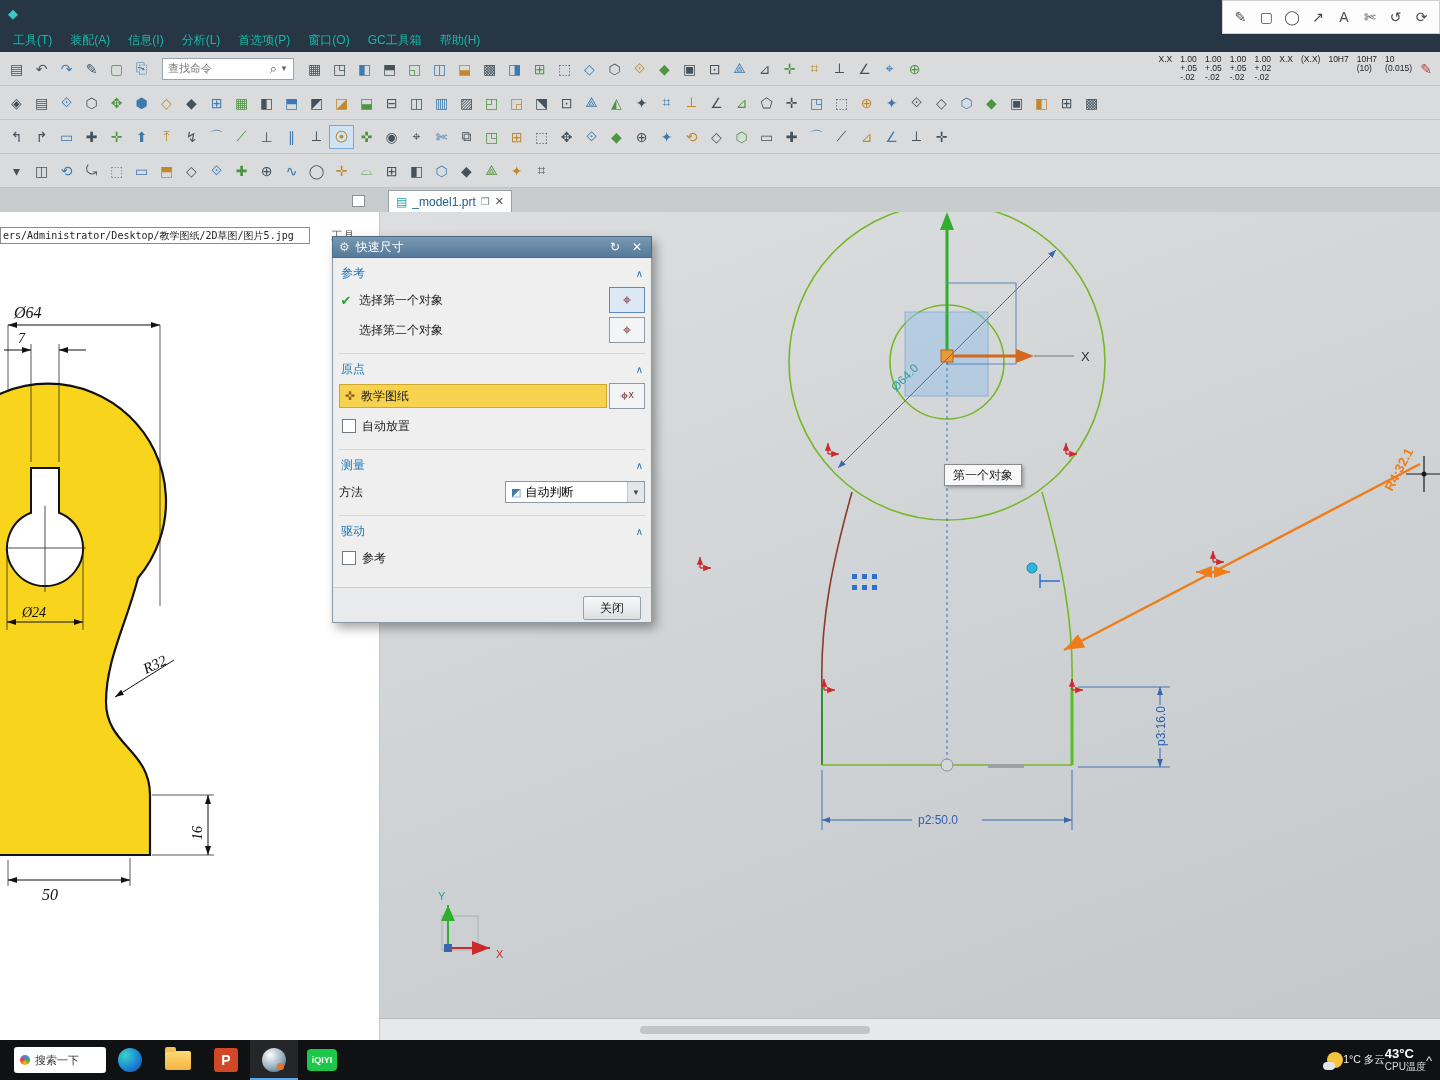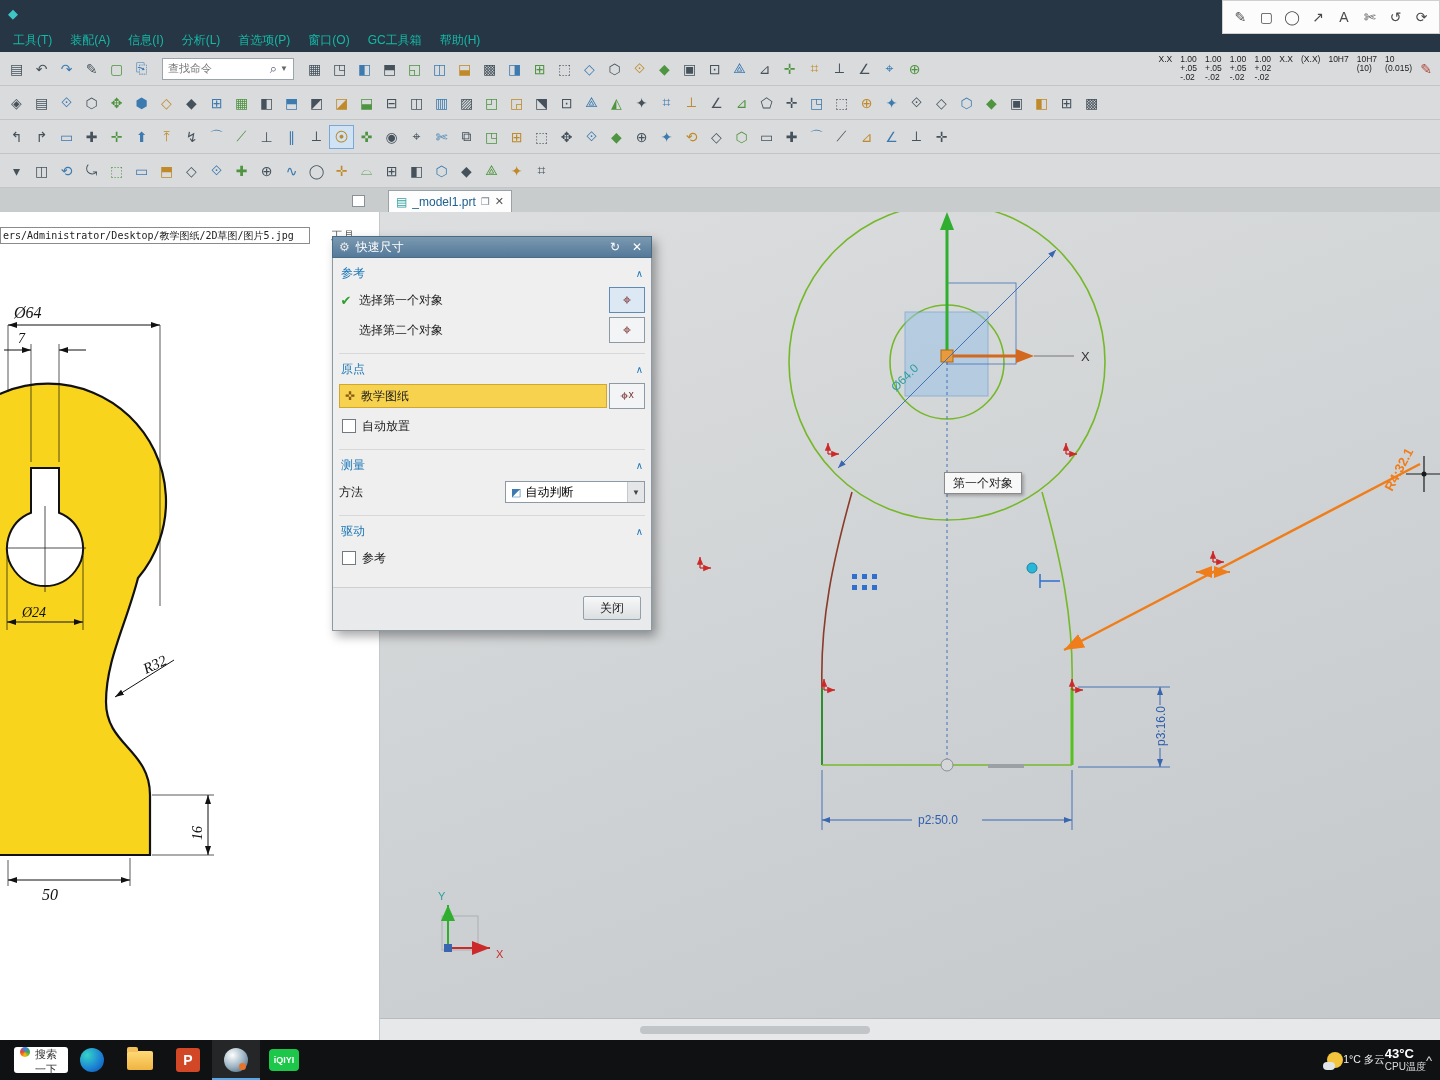--- a/index.html
+++ b/index.html
@@ -52,21 +52,21 @@
               background:#fff;font:10px "DejaVu Sans Mono",monospace;color:#222;
               display:flex;align-items:center;padding-left:2px;box-sizing:border-box;
               white-space:nowrap;overflow:hidden;z-index:2;}
   .tool-label{position:absolute;left:331px;top:16px;font-size:12px;color:#666;z-index:1;}
   .draw-svg{position:absolute;left:0;top:0;}
   .dim{font-family:"Liberation Serif",serif;font-style:italic;fill:#111;}
 
   
   .canvas{position:absolute;left:380px;top:212px;width:1060px;height:806px;
           background:linear-gradient(160deg,#dcdedf 0%,#cfd2d4 55%,#c5c8ca 100%);}
-  .tooltip{position:absolute;left:564px;top:260px;height:20px;padding:0 8px;background:#f8f8f8;
+  .tooltip{position:absolute;left:564px;top:252px;height:20px;padding:0 8px;background:#f8f8f8;
            border:1px solid #8a8a8a;box-shadow:2px 2px 3px rgba(0,0,0,.25);font-size:12px;
            color:#222;display:flex;align-items:center;z-index:3;}
   .statusbar{position:absolute;left:380px;top:1018px;width:1060px;height:22px;background:#e7e8e9;
              border-top:1px solid #b8babc;box-sizing:border-box;}
   .hscroll{position:absolute;left:260px;top:7px;width:230px;height:8px;background:#c2c5c7;border-radius:4px;}
 
   
   .dialog{position:absolute;left:332px;top:236px;width:320px;z-index:20;font-size:12px;
           box-shadow:4px 5px 10px rgba(0,0,0,.35);}
   .dlg-title{height:22px;background:linear-gradient(#7b99b0,#54799a);color:#fff;display:flex;
@@ -91,38 +91,38 @@
   .specify{flex:1;background:#f7d24e;border:1px solid #cfa92f;height:24px;display:flex;
            align-items:center;gap:6px;padding:0 5px;box-sizing:border-box;color:#1c1c1c;}
   .pos-ic{color:#8a5a10;font-size:12px;}
   .cb{width:12px;height:12px;border:1px solid #707a82;background:#fff;margin-left:3px;flex:0 0 auto;}
   .cb-lbl{color:#1c1c1c;}
   .dd{margin-left:auto;width:140px;height:22px;background:#fff;border:1px solid #8d99a3;
       display:flex;align-items:center;gap:4px;padding-left:5px;box-sizing:border-box;cursor:pointer;}
   .dd .dd-ic{color:#3c7ab0;font-size:11px;}
   .dd .car{margin-left:auto;width:16px;height:100%;display:flex;align-items:center;
            justify-content:center;background:#e4e6e8;border-left:1px solid #c5c9cc;font-size:8px;color:#444;}
-  .dlg-footer{border-top:1px solid #cfcfcf;margin-top:8px;padding:8px 10px 10px;display:flex;
+  .dlg-footer{border-top:1px solid #cfcfcf;margin-top:8px;padding:8px 10px 2px;display:flex;
               background:#e9eaeb;}
   .close-btn{margin-left:auto;width:56px;height:22px;border:1px solid #93a0a9;border-radius:2px;
              background:linear-gradient(#f7f8f8,#dcdfe1);font-size:12px;display:flex;
              align-items:center;justify-content:center;color:#1c1c1c;cursor:pointer;}
 
   
   .annotbar{position:absolute;right:0;top:0;width:218px;height:34px;background:#fcfcfc;
             border:1px solid #d0d0d0;display:flex;align-items:center;gap:5px;padding:0 7px;
             box-sizing:border-box;z-index:30;}
   .an-ic{width:21px;height:22px;display:flex;align-items:center;justify-content:center;
          color:#4a4a4a;font-size:14px;cursor:pointer;}
 
   
   .taskbar{position:absolute;left:0;top:1040px;width:1440px;height:40px;background:#0f1113;
            display:flex;align-items:center;z-index:40;}
-  .search-pill{margin-left:14px;width:54px;height:26px;background:#fff;border-radius:3px;
-               display:flex;align-items:flex-start;gap:5px;padding:0 6px;font-size:11px;color:#333;
+  .search-pill{margin-left:14px;width:92px;height:26px;background:#fff;border-radius:3px;
+               display:flex;align-items:center;gap:5px;padding:0 6px;font-size:11px;color:#333;
                box-sizing:border-box;}
   .search-dot{width:10px;height:10px;border-radius:50%;flex:0 0 auto;
               background:conic-gradient(#4285f4,#34a853,#fbbc05,#ea4335,#4285f4);}
   .tb-app{width:48px;height:40px;display:flex;align-items:center;justify-content:center;position:relative;}
   .tb-app.active{background:rgba(255,255,255,.09);box-shadow:inset 0 -2px 0 #5aa7e8;}
   .ic-edge{width:24px;height:24px;border-radius:50%;
            background:radial-gradient(circle at 30% 30%,#35d3c7,#1b7fd4 60%,#0a4f9e);}
   .ic-folder{width:26px;height:19px;background:linear-gradient(#ffd977,#f0b441);border-radius:2px;position:relative;}
   .ic-folder:before{content:"";position:absolute;left:0;top:-4px;width:11px;height:5px;
                     background:#f4c05a;border-radius:2px 2px 0 0;}

